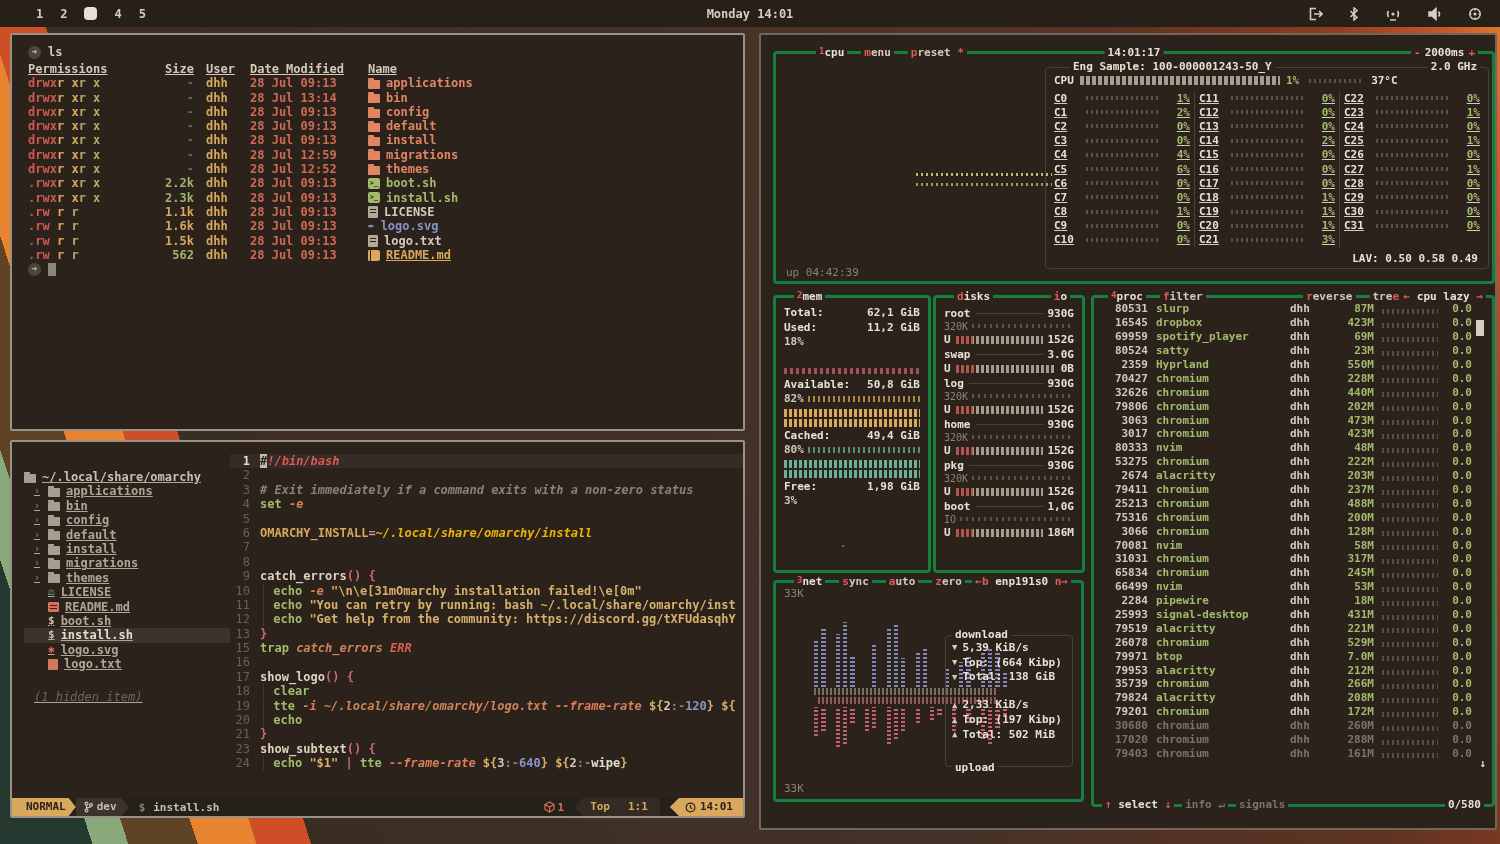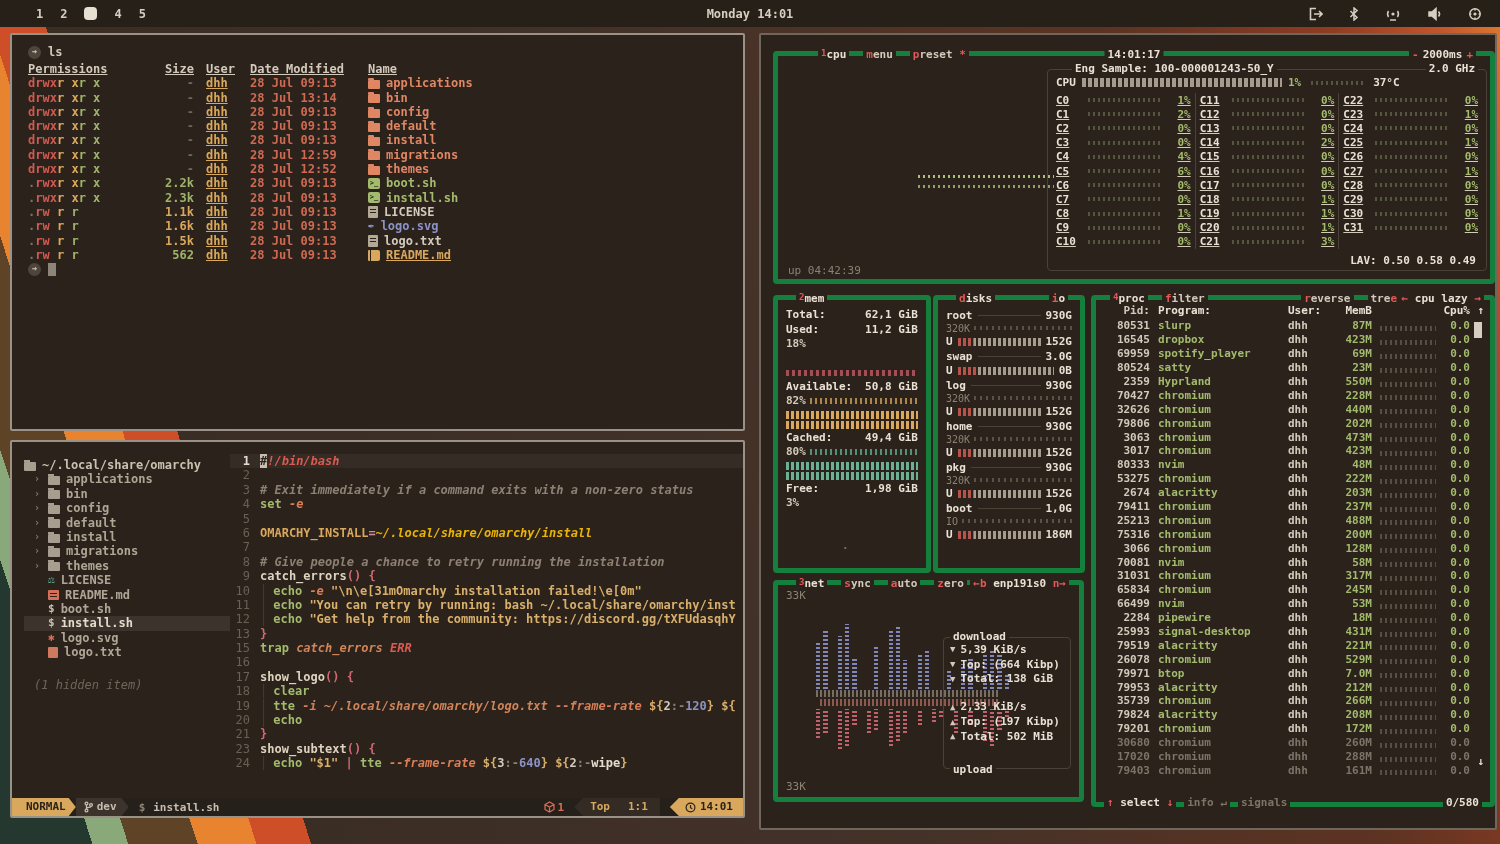--- a/index.html
+++ b/index.html
@@ -38,21 +38,21 @@
 
   
   .term { padding:10px 16px; font-size:12px; line-height:14.3px; font-weight:700; color:#d3cabb; }
   .prompt-row { display:flex; align-items:center; gap:7px; height:15px; margin-bottom:2px; }
   .prompt-ico { width:13px; height:13px; border-radius:50%; background:#4e463c; color:#cfc6b6;
     font-size:9px; line-height:13px; text-align:center; flex:0 0 13px; }
   .ls-head { text-decoration:underline; }
   .ls-row { display:flex; height:14.3px; align-items:flex-end; }
   .c-perm { width:122px; }
   .c-size { width:44px; text-align:right; }
-  .c-user { width:36px; margin-left:12px; color:#d9a85c;text-decoration:underline; }
+  .c-user { width:36px; margin-left:12px; color:#d9a85c; }
   .c-date { width:106px; margin-left:8px; color:#cf6a52; }
   .c-name { margin-left:12px; display:flex; align-items:center; gap:6px; }
   .pm-t { color:#ce5a50; } .pm-dot{ color:#7d7468; } .pm-u { color:#ce5a50; }
   .pm-g { color:#d9a85c; } .pm-o { color:#9fb46a; }
   .sz-g { color:#9fb46a; } .sz-y { color:#d9a85c; } .sz-dim { color:#6f6659; }
   .nm-dir { color:#e08663; } .nm-sh { color:#a3bb6d; } .nm-plain { color:#d3cabb; }
   .nm-svg { color:#8b93c7; } .nm-md { color:#d9a85c; text-decoration:underline; }
   .ico { display:inline-block; position:relative; }
   .ico-folder { width:12px; height:9px; background:#e08663; border-radius:1px; margin-top:2px; }
   .ico-folder::before { content:""; position:absolute; top:-2px; left:0; width:6px; height:2px; background:#e08663; border-radius:1px 1px 0 0; }
@@ -60,22 +60,22 @@
   .ico-file { width:10px; height:12px; background:#b3a996; border-radius:1px; }
   .ico-file::before { content:""; position:absolute; left:2px; top:3px; width:6px; height:6px;
      background:repeating-linear-gradient(#2b221c 0 1px, transparent 1px 3px); }
   .ico-md { width:12px; height:11px; background:#d9a85c; border-radius:1px 2px 2px 1px; }
   .ico-md::before { content:""; position:absolute; left:2px; top:0; width:1px; height:11px; background:#2b221c; }
   .ico-pen { color:#8b93c7; font-size:11px; }
   .term-cursor { width:8px; height:13px; background:#8d8578; display:inline-block; }
 
   
   .nvim-body { position:absolute; inset:0 0 18px 0; overflow:hidden; }
-  .tree { position:absolute; left:0; top:4px; width:218px; bottom:0; padding:12px 0 0 12px;
-    font-size:12px; line-height:14.4px; color:#b0a695; font-weight:700; }
+  .tree { position:absolute; left:0; top:16px; width:218px; bottom:0; padding:12px 0 0 12px;
+    font-size:12px; line-height:14.4px; color:#b0a695; font-weight:700;text-decoration:underline; }
   .tree-row { display:flex; align-items:center; gap:6px; height:14.4px; padding-left:10px; white-space:nowrap; }
   .tree-root { padding-left:0; color:#c9c0b0; }
   .tree-chev { color:#7d7468; width:8px; flex:0 0 8px; font-size:10px; }
   .tree-pad { width:8px; flex:0 0 8px; }
   .ico-folder-g { width:12px; height:9px; background:#a89e90; border-radius:1px; margin-top:2px; }
   .ico-folder-g::before { content:""; position:absolute; top:-2px; left:0; width:6px; height:2px; background:#a89e90; }
   .tree-sel { background:#3b332c; color:#e3dccd; width:206px; }
   .ico-lic { color:#69b297; font-size:11px; }
   .ico-rmd { width:11px; height:10px; background:#d4705a; border-radius:1px; }
   .ico-rmd::before { content:""; position:absolute; left:2px; top:3px; width:7px; height:4px;
@@ -121,21 +121,21 @@
   .seg-file .dollar { color:#8d8173; }
   .sl-right { margin-left:auto; display:flex; align-items:center; gap:10px; }
   .sl-box { color:#d4705a; display:flex; align-items:center; gap:3px; }
   .seg-pos { background:#332b24; height:18px; line-height:18px; padding:0 12px 0 16px; color:#d9a85c; display:flex; gap:18px;
     clip-path:polygon(9px 0, 100% 0, 100% 100%, 9px 100%, 0 50%); }
   .seg-time { background:#d9a85c; color:#2b221c; height:18px; line-height:18px; padding:0 10px 0 15px; display:flex; align-items:center; gap:4px;
     clip-path:polygon(9px 0, 100% 0, 100% 100%, 9px 100%, 0 50%); }
 
   
   .btop { position:absolute; inset:0; font-size:11px; font-weight:700; color:#d3cabb; }
-  .panel { position:absolute; border:5px solid #15803d; border-radius:4px; }
+  .panel { position:absolute; border:3px solid #15803d; border-radius:4px; }
   .ptitle { position:absolute; top:-8px; display:flex; gap:14px; align-items:center; }
   .ptag { background:#2b221c; padding:0 3px; white-space:nowrap; }
   .sup { color:#e05a57; font-size:9px; vertical-align:top; }
   .hk { color:#e05a57; }
   .bold { color:#e9e2d4; }
   .dim { color:#7d7468; }
   .green { color:#a3bb6d; }
 
   .cpu-panel { left:12px; top:16px; width:722px; height:233px; }
   .cpu-graph-l1,.cpu-graph-l2 { position:absolute; height:3px;
@@ -491,21 +491,21 @@
         <div class="tree-hidden">(1 hidden item)</div>
       </div>
     <div class="editor" id="editor">
         <div class="code-line cl-active"><span class="ln ln-act">1</span><span class="tok-cursor">#</span><span class="tok-shebang">!/bin/bash</span></div>
         <div class="code-line"><span class="ln">2</span></div>
         <div class="code-line"><span class="ln">3</span><span class="tok-com"># Exit immediately if a command exits with a non-zero status</span></div>
         <div class="code-line"><span class="ln">4</span><span class="tok-kw">set</span><span> </span><span class="tok-flag">-e</span></div>
         <div class="code-line"><span class="ln">5</span></div>
         <div class="code-line"><span class="ln">6</span><span class="tok-var">OMARCHY_INSTALL</span><span class="tok-op">=</span><span class="tok-str-i">~/.local/share/omarchy/install</span></div>
         <div class="code-line"><span class="ln">7</span></div>
-        <div class="code-line"><span class="ln">8</span><span class="tok-com"># Give people a chance to retry running the installation</span></div>
+        <div class="code-line"><span class="ln">8</span></div>
         <div class="code-line"><span class="ln">9</span><span class="tok-fn">catch_errors</span><span class="tok-punc">()</span><span> </span><span class="tok-punc">{</span></div>
         <div class="code-line"><span class="ln">10</span><span class="tok-guide2">│</span><span class="tok-kw">echo</span><span> </span><span class="tok-flag">-e</span><span> </span><span class="tok-str">"\n\e[31mOmarchy installation failed!\e[0m"</span></div>
         <div class="code-line"><span class="ln">11</span><span class="tok-guide2">│</span><span class="tok-kw">echo</span><span> </span><span class="tok-str">"You can retry by running: bash ~/.local/share/omarchy/inst</span></div>
         <div class="code-line"><span class="ln">12</span><span class="tok-guide2">│</span><span class="tok-kw">echo</span><span> </span><span class="tok-str">"Get help from the community: https://discord.gg/tXFUdasqhY</span></div>
         <div class="code-line"><span class="ln">13</span><span class="tok-punc">}</span></div>
         <div class="code-line"><span class="ln">15</span><span class="tok-kw">trap</span><span> </span><span class="tok-ref">catch_errors</span><span> </span><span class="tok-err">ERR</span></div>
         <div class="code-line"><span class="ln">16</span></div>
         <div class="code-line"><span class="ln">17</span><span class="tok-fn">show_logo</span><span class="tok-punc">()</span><span> </span><span class="tok-punc">{</span></div>
         <div class="code-line"><span class="ln">18</span><span class="tok-guide2">│</span><span class="tok-kw">clear</span></div>
         <div class="code-line"><span class="ln">19</span><span class="tok-guide2">│</span><span class="tok-kw">tte</span><span> </span><span class="tok-flag">-i</span><span> </span><span class="tok-ref">~/.local/share/omarchy/logo.txt</span><span> </span><span class="tok-flag">--frame-rate</span><span> </span><span class="tok-param">${</span><span class="tok-txt">2</span><span class="tok-dim">:-</span><span class="tok-num">120</span><span class="tok-param">}</span><span> </span><span class="tok-param">${</span></div>
@@ -1013,29 +1013,20 @@
         <span class="ptag bold"><span class="sup">4</span><span>proc</span></span>
         <span class="ptag"><span class="hk">f</span>ilter</span>
       </div>
       <div class="ptitle" style="right:90px;">
         <span class="ptag"><span class="hk">r</span>everse</span>
         <span class="ptag">tre<span class="hk">e</span></span>
       </div>
       <div class="ptitle" style="right:6px;">
         <span class="ptag bold"><span class="hk">←</span> <span>cpu lazy</span> <span class="hk">→</span></span>
       </div>
-      <div class="proc-head">
-        <span class="pr-pid">Pid:</span>
-        <span class="pr-prog" style="color:#e9e2d4;">Program:</span>
-        <span class="pr-user" style="color:#e9e2d4;">User:</span>
-        <span class="pr-mem" style="color:#e9e2d4;">MemB</span>
-        <span class="pr-dots" style="background:none;"></span>
-        <span class="pr-cpu" style="color:#e9e2d4;">Cpu%</span>
-        <span class="pr-sb" style="text-align:right; color:#e9e2d4;">↑</span>
-      </div>
       <div class="proc-rows" id="procrows">
           <div class="proc-row">
             <span class="pr-pid">80531</span>
             <span class="pr-prog">slurp</span>
             <span class="pr-user">dhh</span>
             <span class="pr-mem">87M</span>
             <span class="pr-dots"></span>
             <span class="pr-cpu">0.0</span>
             <span class="pr-sb"></span>
           </div>

